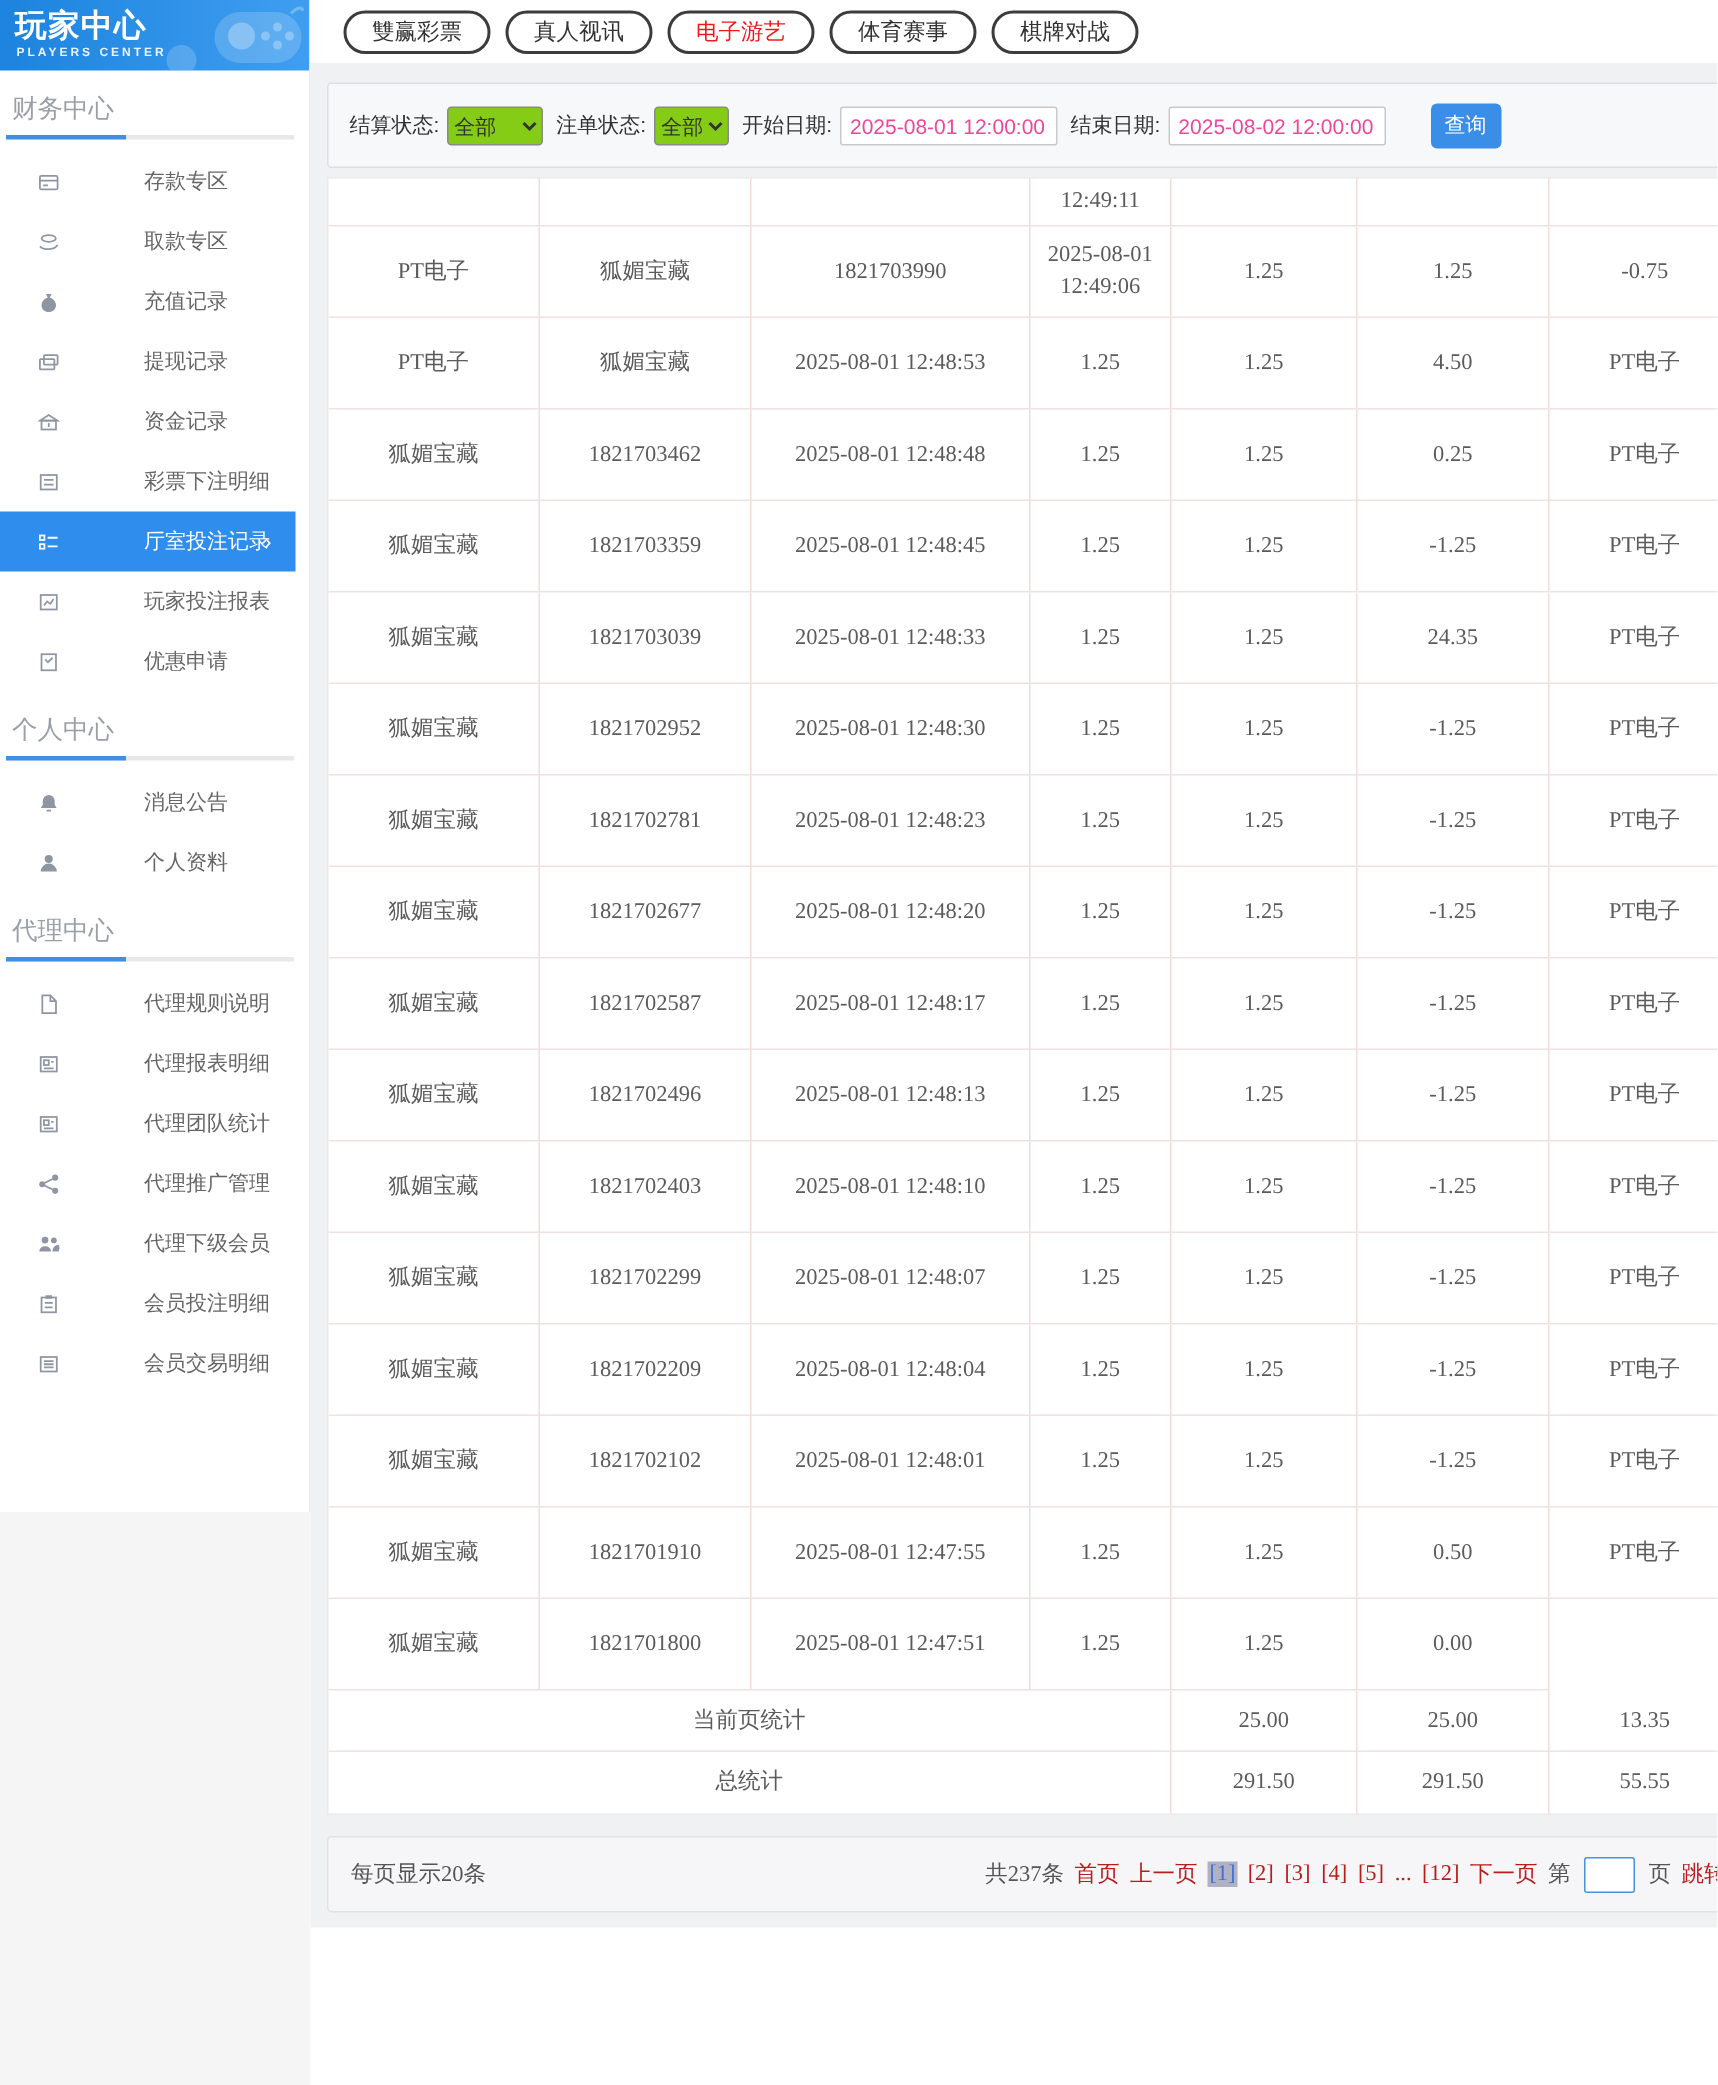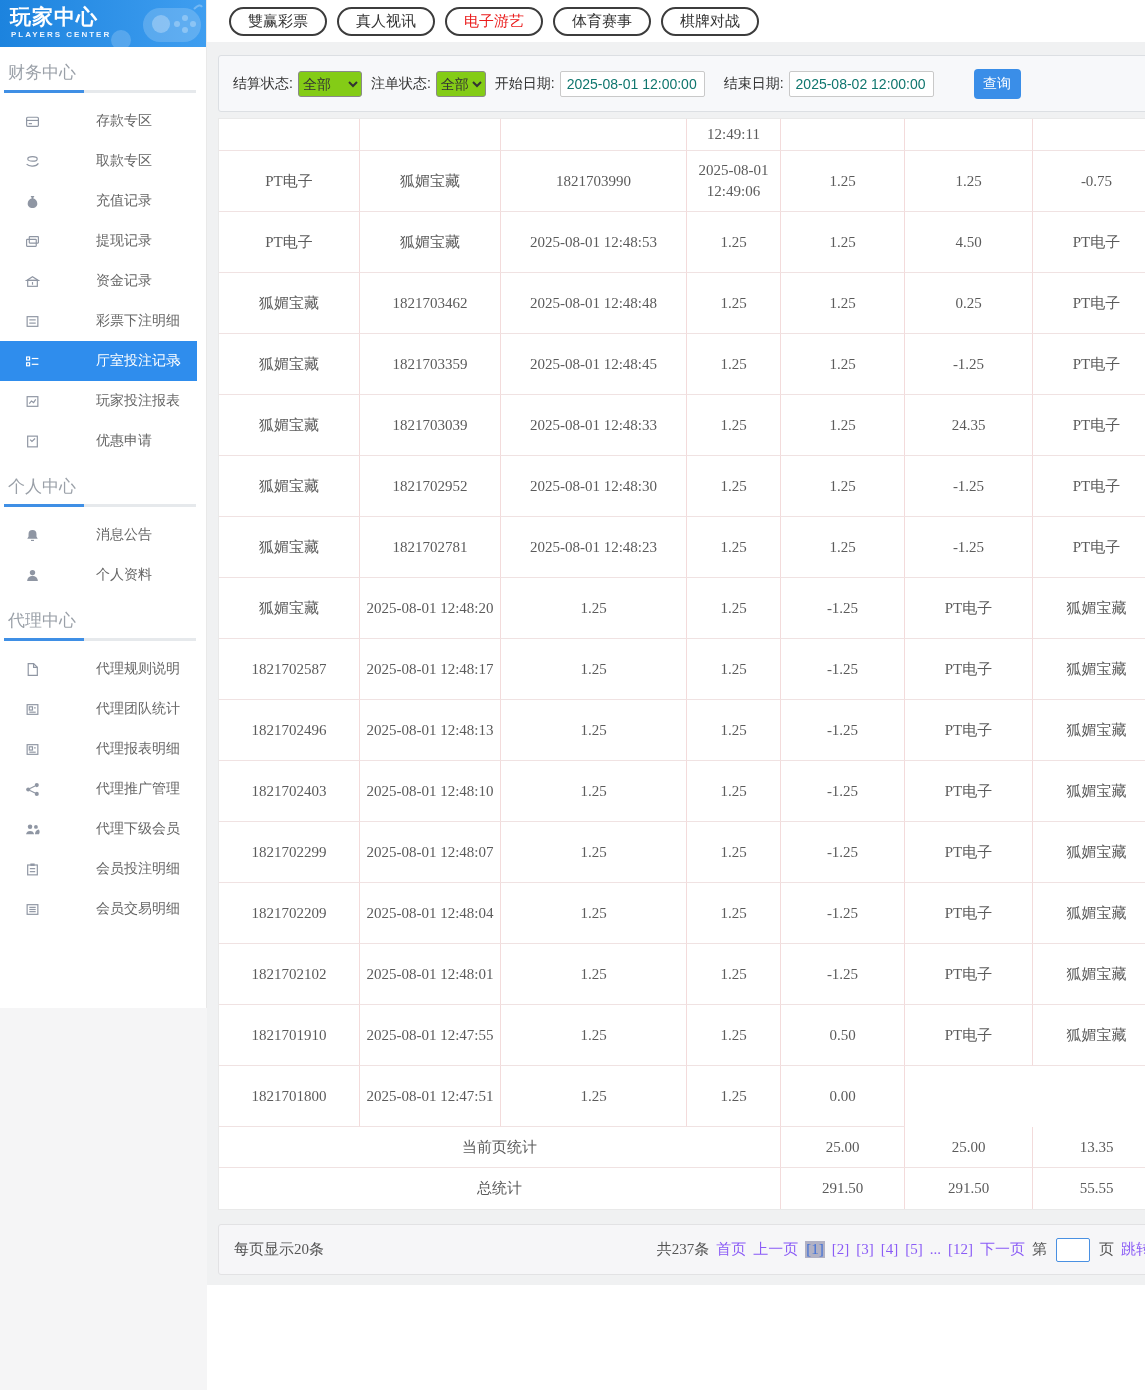--- a/index.html
+++ b/index.html
@@ -28,21 +28,21 @@
         background:#fff;cursor:pointer;white-space:nowrap;}
   .pill.active{color:#ea1c1c;}
   .content-wrap{box-sizing:border-box;width:100%;height:1243px;background:#f0f1f2;padding:13px 0 0 11px;}
   
   .filter-panel{box-sizing:border-box;display:flex;align-items:center;width:935px;height:57px;
      background:#f7f8fa;border:1px solid #dcdfe3;border-radius:3px;padding-left:14px;font-size:14px;color:#333;}
   .flabel{margin-right:5px;white-space:nowrap;}
   .fsel{height:26px;border:1px solid #8a8a8a;border-radius:3px;background:#84cc16;font-size:14px;
         color:#333;margin-right:9px;font-family:"Liberation Sans",sans-serif;}
   .fin{box-sizing:border-box;height:26px;width:145px;border:1px solid #c9c9c9;border-radius:2px;
-       padding:0 6px;font-size:14px;color:#0f766e;margin-right:19px;font-family:"Liberation Sans",sans-serif;}
+       padding:0 6px;font-size:14px;color:#ec4899;margin-right:9px;font-family:"Liberation Sans",sans-serif;}
   .qbtn{margin-left:21px;width:47px;height:30px;background:#3a8ee8;color:#fff;border:none;
         border-radius:4px;font-size:14px;cursor:pointer;}
   
   .table-panel{margin-top:6px;width:942px;background:#fff;border:1px solid #e9e9e9;border-right:none;
      box-sizing:border-box;}
   .btable{display:grid;grid-template-columns:141px 141px 186px 94px 124px 128px 128px;
      font-family:"Liberation Serif",serif;font-size:15px;color:#5b5b5b;}
   .cell{display:flex;align-items:center;justify-content:center;text-align:center;
      border-right:1px solid #f3dbdb;border-bottom:1px solid #f0e2e2;box-sizing:border-box;
      line-height:21px;padding:0 4px;}
@@ -50,21 +50,21 @@
   .cell.h61{height:61px;}
   .cell.h41{height:41px;}
   .cell.span4{grid-column:1 / 5;}
   .btable .last-row{border-bottom:none;}
   
   .pagebar{box-sizing:border-box;margin-top:14px;width:942px;height:51px;background:#f6f6f8;
      border:1px solid #e2e2e4;border-radius:3px;display:flex;align-items:center;
      font-family:"Liberation Serif",serif;font-size:15px;color:#555;}
   .pagebar .left{margin-left:15px;}
   .pagebar .right{margin-left:auto;margin-right:8px;display:flex;align-items:center;gap:7px;white-space:nowrap;}
-  .plink{color:#8b5cf6;cursor:pointer;}
+  .plink{color:#b91c1c;cursor:pointer;}
   .pcur{background:#b1b1c4;color:#3f6fd8;padding:0 1px;}
   .jumpin{box-sizing:border-box;width:34px;height:24px;border:1px solid #4a90e2;border-radius:2px;
      background:#fff;margin:0 2px;}
 </style>
 </head>
 <body>
 
 <div class="app">
 
   <aside class="sidebar">
@@ -209,32 +209,32 @@
           </div>
           <div class="side-item">
             <span class="icn">
               <svg width="15" height="15" viewBox="0 0 14 14" fill="none" stroke="currentColor" stroke-width="1.1">
                 <rect x="2" y="2.5" width="10" height="9"></rect>
                 <rect x="4" y="4.5" width="3" height="3"></rect>
                 <line x1="8.5" y1="5.5" x2="10" y2="5.5"></line>
                 <line x1="4" y1="9.5" x2="10" y2="9.5"></line>
               </svg>
             </span>
-            <span>代理团队统计</span>
+            <span>代理报表明细</span>
           </div>
           <div class="side-item">
             <span class="icn">
               <svg width="15" height="15" viewBox="0 0 14 14" fill="none" stroke="currentColor" stroke-width="1.1">
                 <rect x="2" y="2.5" width="10" height="9"></rect>
                 <rect x="4" y="4.5" width="3" height="3"></rect>
                 <line x1="8.5" y1="5.5" x2="10" y2="5.5"></line>
                 <line x1="4" y1="9.5" x2="10" y2="9.5"></line>
               </svg>
             </span>
-            <span>代理报表明细</span>
+            <span>代理团队统计</span>
           </div>
           <div class="side-item">
             <span class="icn">
               <svg width="15" height="15" viewBox="0 0 14 14" fill="none" stroke="currentColor" stroke-width="1.1">
                 <circle cx="11" cy="2.9" r="1.9" fill="currentColor" stroke="none"></circle>
                 <circle cx="3" cy="7" r="1.9" fill="currentColor" stroke="none"></circle>
                 <circle cx="11" cy="11.1" r="1.9" fill="currentColor" stroke="none"></circle>
                 <line x1="4.6" y1="6.1" x2="9.4" y2="3.7"></line>
                 <line x1="4.6" y1="7.9" x2="9.4" y2="10.3"></line>
               </svg>
@@ -354,20 +354,21 @@
             <div class="cell h61">-1.25</div>
             <div class="cell h61">PT电子</div>
             <div class="cell h61">狐媚宝藏</div>
             <div class="cell h61">1821702781</div>
             <div class="cell h61">2025-08-01 12:48:23</div>
             <div class="cell h61">1.25</div>
             <div class="cell h61">1.25</div>
             <div class="cell h61">-1.25</div>
             <div class="cell h61">PT电子</div>
             <div class="cell h61">狐媚宝藏</div>
+            <div class="cell h61">1821702677</div>
             <div class="cell h61">2025-08-01 12:48:20</div>
             <div class="cell h61">1.25</div>
             <div class="cell h61">1.25</div>
             <div class="cell h61">-1.25</div>
             <div class="cell h61">PT电子</div>
             <div class="cell h61">狐媚宝藏</div>
             <div class="cell h61">1821702587</div>
             <div class="cell h61">2025-08-01 12:48:17</div>
             <div class="cell h61">1.25</div>
             <div class="cell h61">1.25</div>

